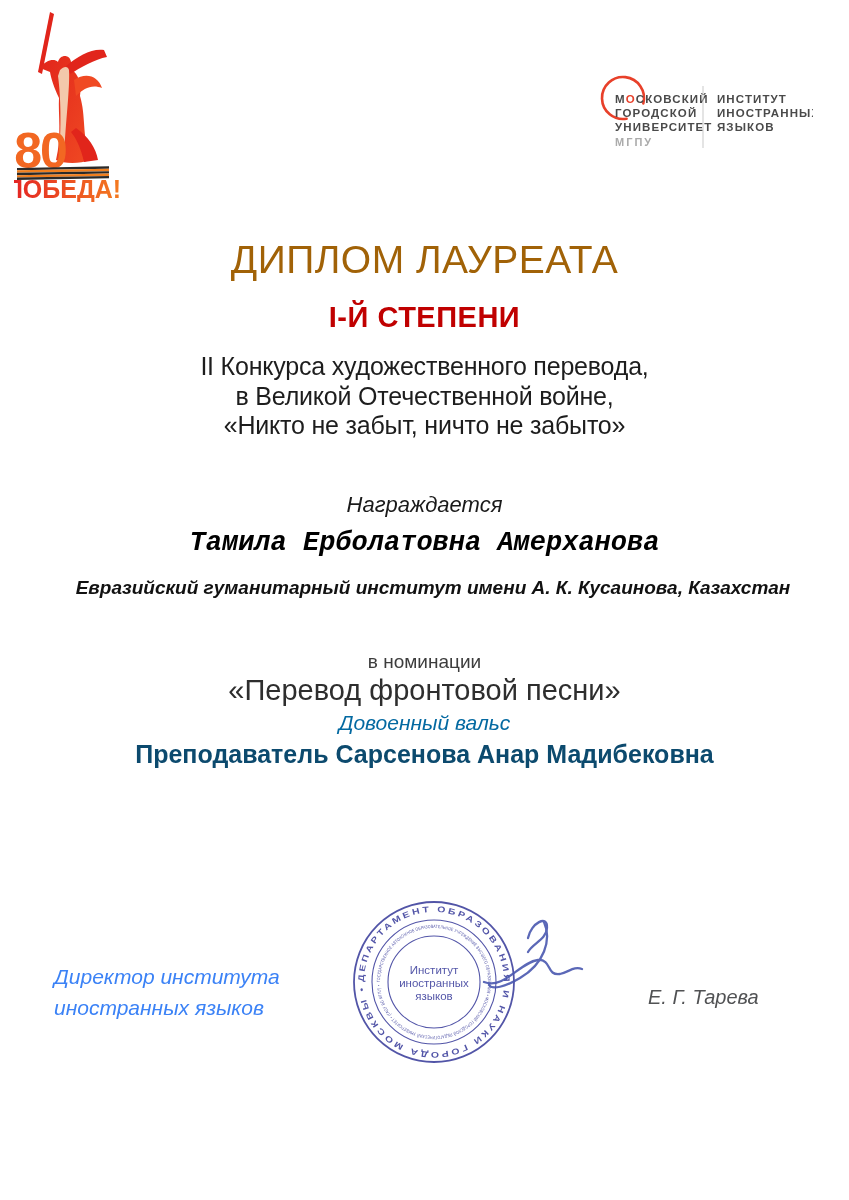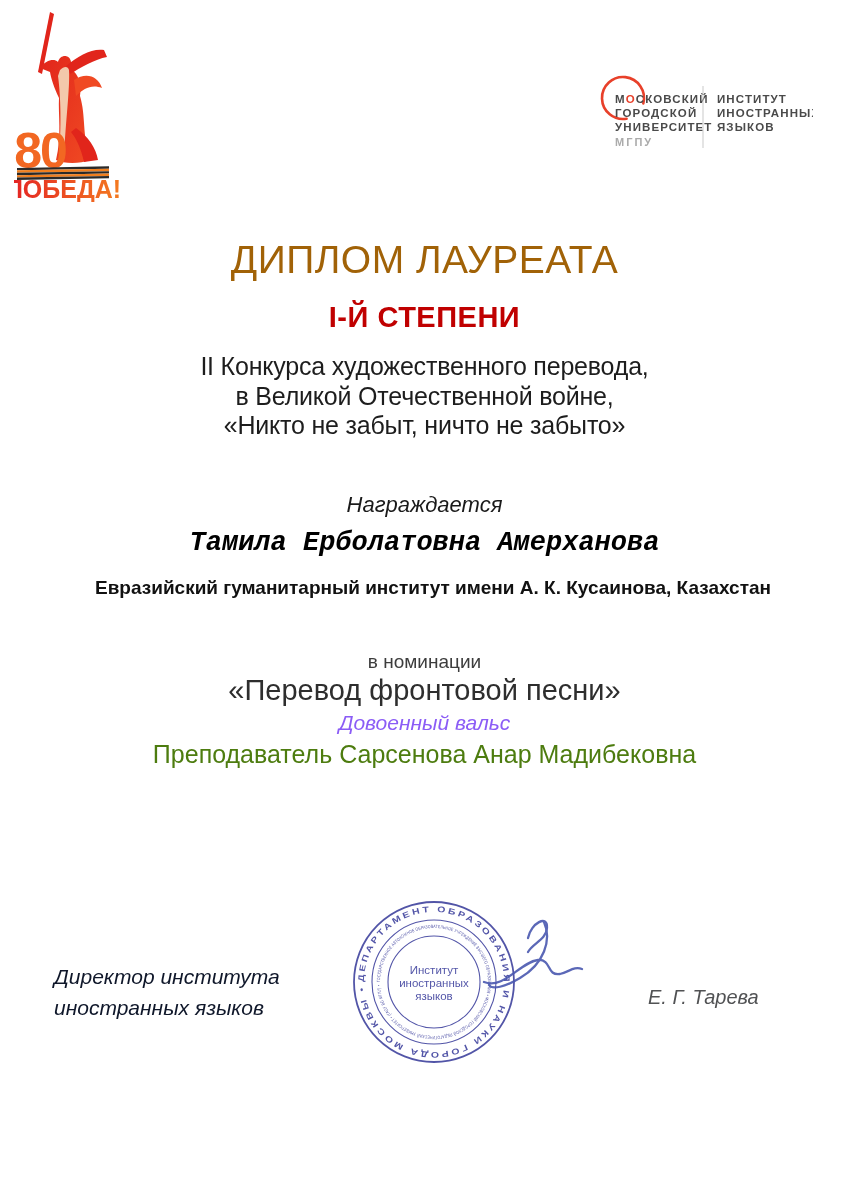--- a/index.html
+++ b/index.html
@@ -16,29 +16,29 @@
 
   
   .title{top:238px;font-size:39px;font-weight:normal;color:#a16207;letter-spacing:0.5px;}
   .degree{top:301px;font-size:29px;font-weight:bold;color:#C00000;letter-spacing:0.5px;text-align:center;}
 
   
   .contest{top:352px;font-size:25px;font-weight:400;color:#1d1d1d;line-height:29.5px;letter-spacing:-0.2px;}
 
   .award-label{top:492px;font-size:22px;font-style:italic;color:#1a1a1a;}
   .recipient{top:528px;font-size:27px;font-weight:bold;font-style:italic;color:#000000;font-family:Liberation Mono, monospace;}
-  .affiliation{top:577px;font-size:19px;font-weight:bold;color:#111111;padding-left:17px;}
+  .affiliation{top:577px;font-size:19px;font-weight:bold;font-style:italic;color:#111111;padding-left:17px;}
 
   .nom-label{top:651px;font-size:19px;color:#3d3d3d;}
   .nomination{top:674px;font-size:29px;font-weight:400;color:#2e2e2e;}
-  .work-title{top:711px;font-size:21px;font-style:italic;color:#8b5cf6;}
-  .teacher{top:740px;font-size:25px;font-weight:normal;color:#4d7c0f;}
+  .work-title{top:711px;font-size:21px;font-style:italic;color:#0369a1;}
+  .teacher{top:740px;font-size:25px;font-weight:bold;color:#0c4a6e;}
 
   
-  .director{left:54px;top:961px;font-size:21px;font-style:italic;color:#0f172a;line-height:31px;text-align:left;}
+  .director{left:54px;top:961px;font-size:21px;font-style:italic;color:#3b82f6;line-height:31px;text-align:left;}
   .signer{left:648px;top:986px;width:200px;font-size:20px;font-style:italic;color:#515254;text-align:left;}
   .stamp{left:348px;top:896px;width:172px;height:172px;}
   .signature{left:452px;top:908px;width:160px;height:110px;}
 </style>
 </head>
 <body>
 
 <div class="page">
 
   <svg class="abs victory-logo" viewBox="0 0 112 194" aria-hidden="true">

